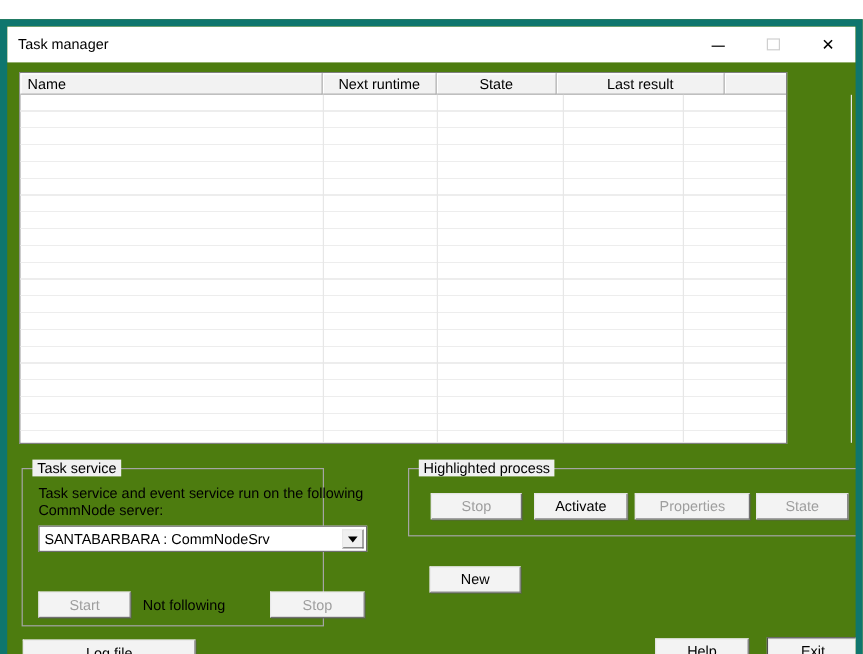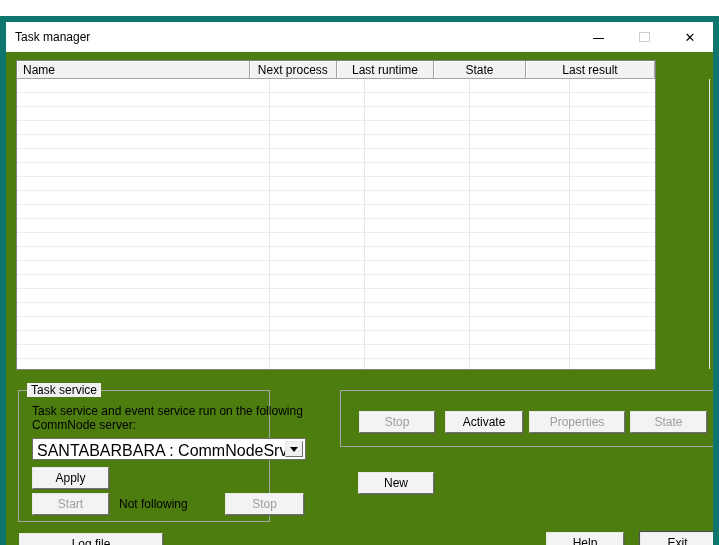--- a/index.html
+++ b/index.html
@@ -55,21 +55,21 @@
          font-size:12px; color:#000; text-align:center;
          border:1px solid; border-color:#e8e8e8 #707070 #707070 #e8e8e8;
          box-shadow:1px 1px 0 rgba(90,90,90,0.45);
          display:flex; align-items:center; justify-content:center; cursor:default; }
   .btn.disabled { color:#9e9e9e; }
   .btn-default { border-color:#4f4f4f; box-shadow:1px 1px 0 rgba(60,60,60,0.55), inset 1px 1px 0 #e8e8e8; }
 
   
   .combo { position:absolute; left:13px; top:47px; width:274px; height:22px;
            background:#fff; border:1px solid #6e6e6e; }
-  .combo-text { position:absolute; left:4px; top:3px; font-size:16px; white-space:nowrap; }
+  .combo-text { position:absolute; left:4px; top:3px; font-size:12px; white-space:nowrap; }
   .combo-btn { position:absolute; right:2px; top:2px; bottom:2px; width:18px;
                background:#f0f0f0; border:1px solid; border-color:#e8e8e8 #707070 #707070 #e8e8e8;
                display:flex; align-items:center; justify-content:center; }
   .combo-arrow { width:0; height:0; border-left:4px solid transparent;
                  border-right:4px solid transparent; border-top:5px solid #000; }
 
   .btn-apply { left:13px; top:76px; width:77px; height:22px; }
   .btn-start { left:13px; top:102px; width:77px; height:22px;text-align:center; }
   .btn-svc-stop { left:206px; top:102px; width:79px; height:22px; }
   .status-text { position:absolute; left:100px; top:106px; font-size:12px; }
@@ -101,22 +101,21 @@
       <span class="glyph-max"></span>
     </div>
     <div class="caption-btn btn-close">
       <span class="glyph-close">✕</span>
     </div>
   </div>
 
   <div class="listview">
     <div class="lv-header">
       <div class="lv-cell col-0">Name</div>
-      <div class="lv-cell col-1">Next process</div>
-      <div class="lv-cell col-2">Last runtime</div>
+      <div class="lv-cell col-1">Next runtime</div>
       <div class="lv-cell col-3">State</div>
       <div class="lv-cell col-4">Last result</div>
       <div class="lv-cell col-fill"></div>
     </div>
     <div class="lv-body">
       <div class="vline vl-0"></div>
       <div class="vline vl-1"></div>
       <div class="vline vl-2"></div>
       <div class="vline vl-3"></div>
       <div class="vline vl-4"></div>
@@ -128,27 +127,27 @@
     <div class="desc">
       <div>Task service and event service run on the following</div>
       <div>CommNode server:</div>
     </div>
     <div class="combo">
       <span class="combo-text">SANTABARBARA : CommNodeSrv</span>
       <span class="combo-btn">
         <span class="combo-arrow"></span>
       </span>
     </div>
-    <div class="btn btn-apply">Apply</div>
     <div class="btn btn-start disabled" aria-disabled="true">Start</div>
     <div class="status-text">Not following</div>
     <div class="btn btn-svc-stop disabled" aria-disabled="true">Stop</div>
   </div>
 
   <div class="groupbox group-proc">
+    <div class="group-label">Highlighted process</div>
     <div class="btn btn-p-stop disabled" aria-disabled="true">Stop</div>
     <div class="btn btn-activate">Activate</div>
     <div class="btn btn-props disabled" aria-disabled="true">Properties</div>
     <div class="btn btn-state disabled" aria-disabled="true">State</div>
   </div>
 
   <div class="btn btn-new">New</div>
 
   <div class="btn btn-log">Log file</div>
   <div class="btn btn-help">Help</div>

